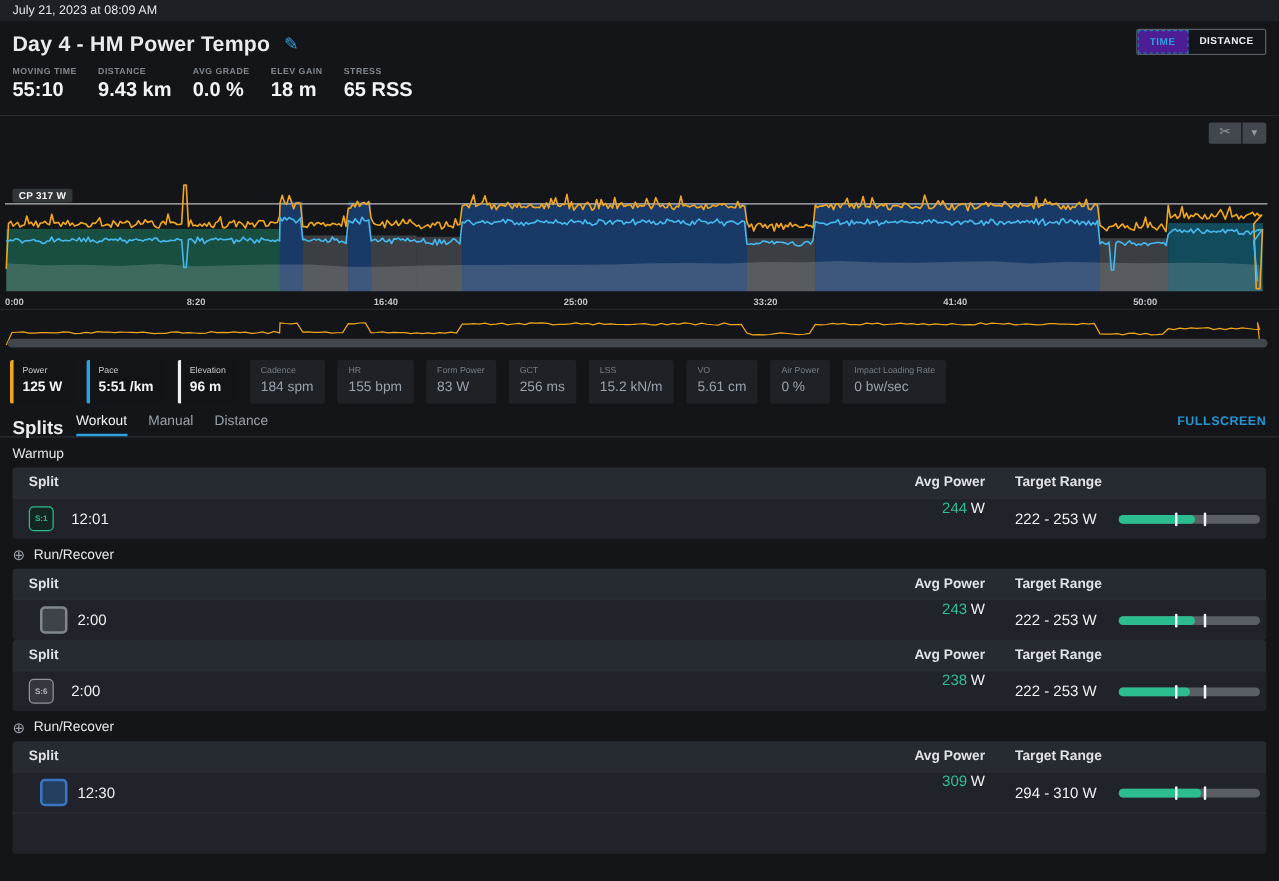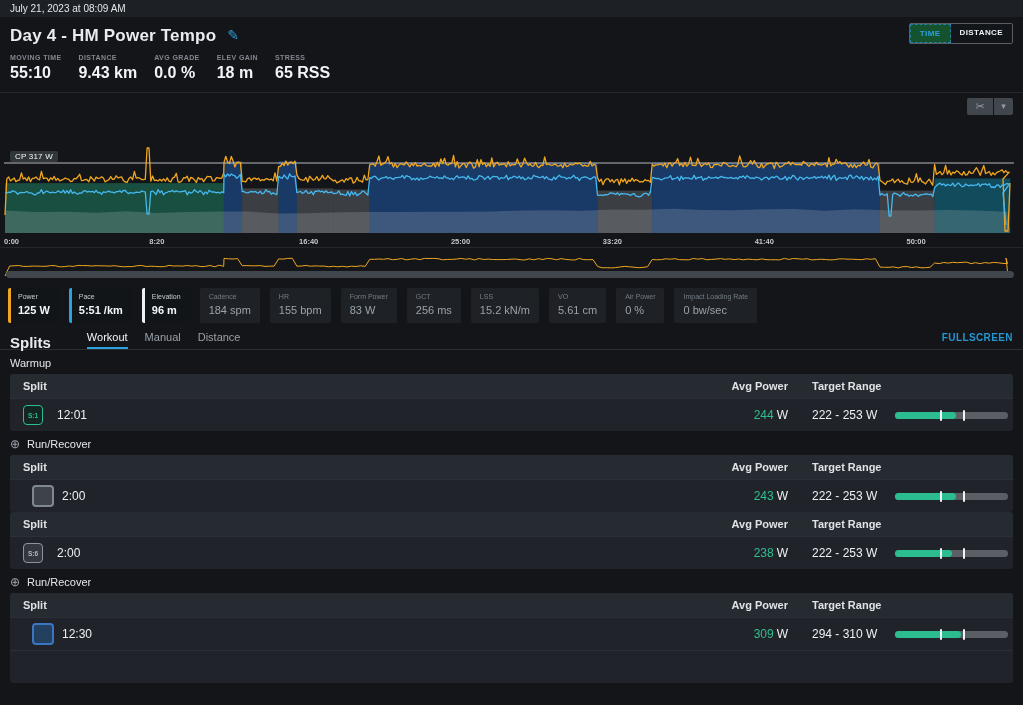--- a/index.html
+++ b/index.html
@@ -10,58 +10,58 @@
   .header{padding:7px 24px 0 10px;position:relative}
   .title-row{display:flex;align-items:center;gap:11px;margin-top:2px}
   .page-title{font-size:17px;font-weight:700;letter-spacing:.2px}
   .edit-icon{color:#2f9fd8;font-size:14px;line-height:1;cursor:pointer;transform:translateY(-1px)}
   .stats-row{display:flex;margin-top:8px;padding-bottom:10px}
   .stat{margin-right:17px}
   .stat-label{font-size:7px;font-weight:700;color:#82888f;letter-spacing:.4px;margin-bottom:3px;white-space:nowrap}
   .stat-value{font-size:16px;font-weight:700;color:#f2f4f6;white-space:nowrap}
   .toggle{position:absolute;top:6px;right:10px;display:flex;border:1px solid #5a5f66;border-radius:2px;overflow:hidden}
   .toggle .seg{font-size:8px;font-weight:700;letter-spacing:.4px;padding:4px 9px;cursor:pointer}
-  .seg-time{background:#14532d;color:#2da0e0;border:1px dashed #2b7da8}
+  .seg-time{background:#4c1d95;color:#2da0e0;border:1px dashed #2b7da8}
   .seg-distance{background:#121519;color:#eef0f2}
   .toolbar-row{border-top:1px solid #26292e;height:27px;display:flex;justify-content:flex-end;
     align-items:center;padding:0 10px;gap:1px}
   .tool-btn{background:#42474e;color:#959ba3;border:none;border-radius:2px;height:17px;
     display:flex;align-items:center;justify-content:center;cursor:pointer;font-size:11px;line-height:1}
   .tool-btn.scissors{width:26px;border-radius:2px 0 0 2px}
   .tool-btn.caret{width:19px;font-size:9px;border-radius:0 2px 2px 0}
   .chart-wrap{position:relative;height:128px}
   .cp-chip{position:absolute;left:10px;top:32px;background:rgba(52,57,62,.92);color:#f5f6f7;
-    font-size:8px;font-weight:400;padding:1px 5px;border-radius:2px;letter-spacing:.2px}
+    font-size:8px;font-weight:700;padding:1px 5px;border-radius:2px;letter-spacing:.2px}
   .mini-wrap{height:34px;border-top:1px solid #23262b}
   .metrics{display:flex;gap:10px;padding:7px 0 0 8px;height:42px}
   .metric{background:#1e2227;border-radius:2px;padding:5px 9px 4px 9px;min-width:46px}
   .metric .m-label{font-size:7px;color:#767d85;margin-bottom:4px;white-space:nowrap}
   .metric .m-value{font-size:11px;color:#9aa2ab;white-space:nowrap}
   .metric.active{background:#121518;border-left:3px solid var(--acc);padding-left:7px}
   .metric.active .m-label{color:#c6cbd0}
   .metric.active .m-value{color:#f4f6f8;font-weight:700}
   .splits-bar{display:flex;align-items:flex-end;padding:6px 10px 0 10px;height:27px;
     border-bottom:1px solid #2a2e33}
-  .splits-title{font-size:15px;font-weight:700;margin-right:36px;transform:translateY(2px)}
+  .splits-title{font-size:15px;font-weight:700;margin-right:10px;transform:translateY(2px)}
   .tabs{display:flex;gap:17px;align-items:flex-end}
   .tab{font-size:11px;color:#9aa1a9;padding-bottom:6px;cursor:pointer}
   .tab.active{color:#f2f4f6;border-bottom:2px solid #2da0e0;padding-bottom:4px}
   .fullscreen{margin-left:auto;font-size:10px;font-weight:700;color:#2596d1;
     letter-spacing:.4px;padding-bottom:6px;cursor:pointer}
   .section-label{display:flex;align-items:flex-end;gap:7px;padding:7px 10px 5px 10px;
     font-size:11px;color:#e4e6e9}
   .plus-icon{color:#9aa1a9;font-size:12px;line-height:1}
   .card{margin:0 10px;border-radius:3px;overflow:hidden;background:#20242a}
   .card-head{display:flex;align-items:center;height:24px;background:#262b31;
     padding:0 5px 0 13px;font-size:11px;font-weight:700;color:#dfe2e6}
   .h-split{flex:1}
   .h-avg{width:120px;text-align:right}
   .h-range{width:196px;margin-left:24px}
   .card-body{position:relative}
-  .row{display:flex;align-items:center;height:33px;padding:0 5px 0 13px;border-top:1px solid #2c3036;cursor:pointer}
+  .row{display:flex;height:33px;padding:0 5px 0 13px;border-top:1px solid #2c3036;cursor:pointer}
   .row .split-cell{flex:1;display:flex;align-items:center}
   .row.in-repeat{padding-left:22px}
   .badge{width:20px;height:20px;border-radius:4px;display:flex;align-items:center;
     justify-content:center;font-size:6.5px;font-weight:700;flex:none}
   .badge.warmup{border:1.5px solid #2bbd8f;color:#2bbd8f;background:#152522}
   .badge.recover-labeled{border:1.5px solid #8d949c;color:#b2b8bf;background:#34383e}
   .badge.run{width:22px;height:22px;border:2px solid #3b76c4;background:#23405f}
   .badge.recover{width:22px;height:22px;border:2px solid #80878f;background:#3e434a}
   .split-time{font-size:12px;color:#eef0f2;margin-left:14px}
   .in-repeat .split-time{margin-left:8px}

